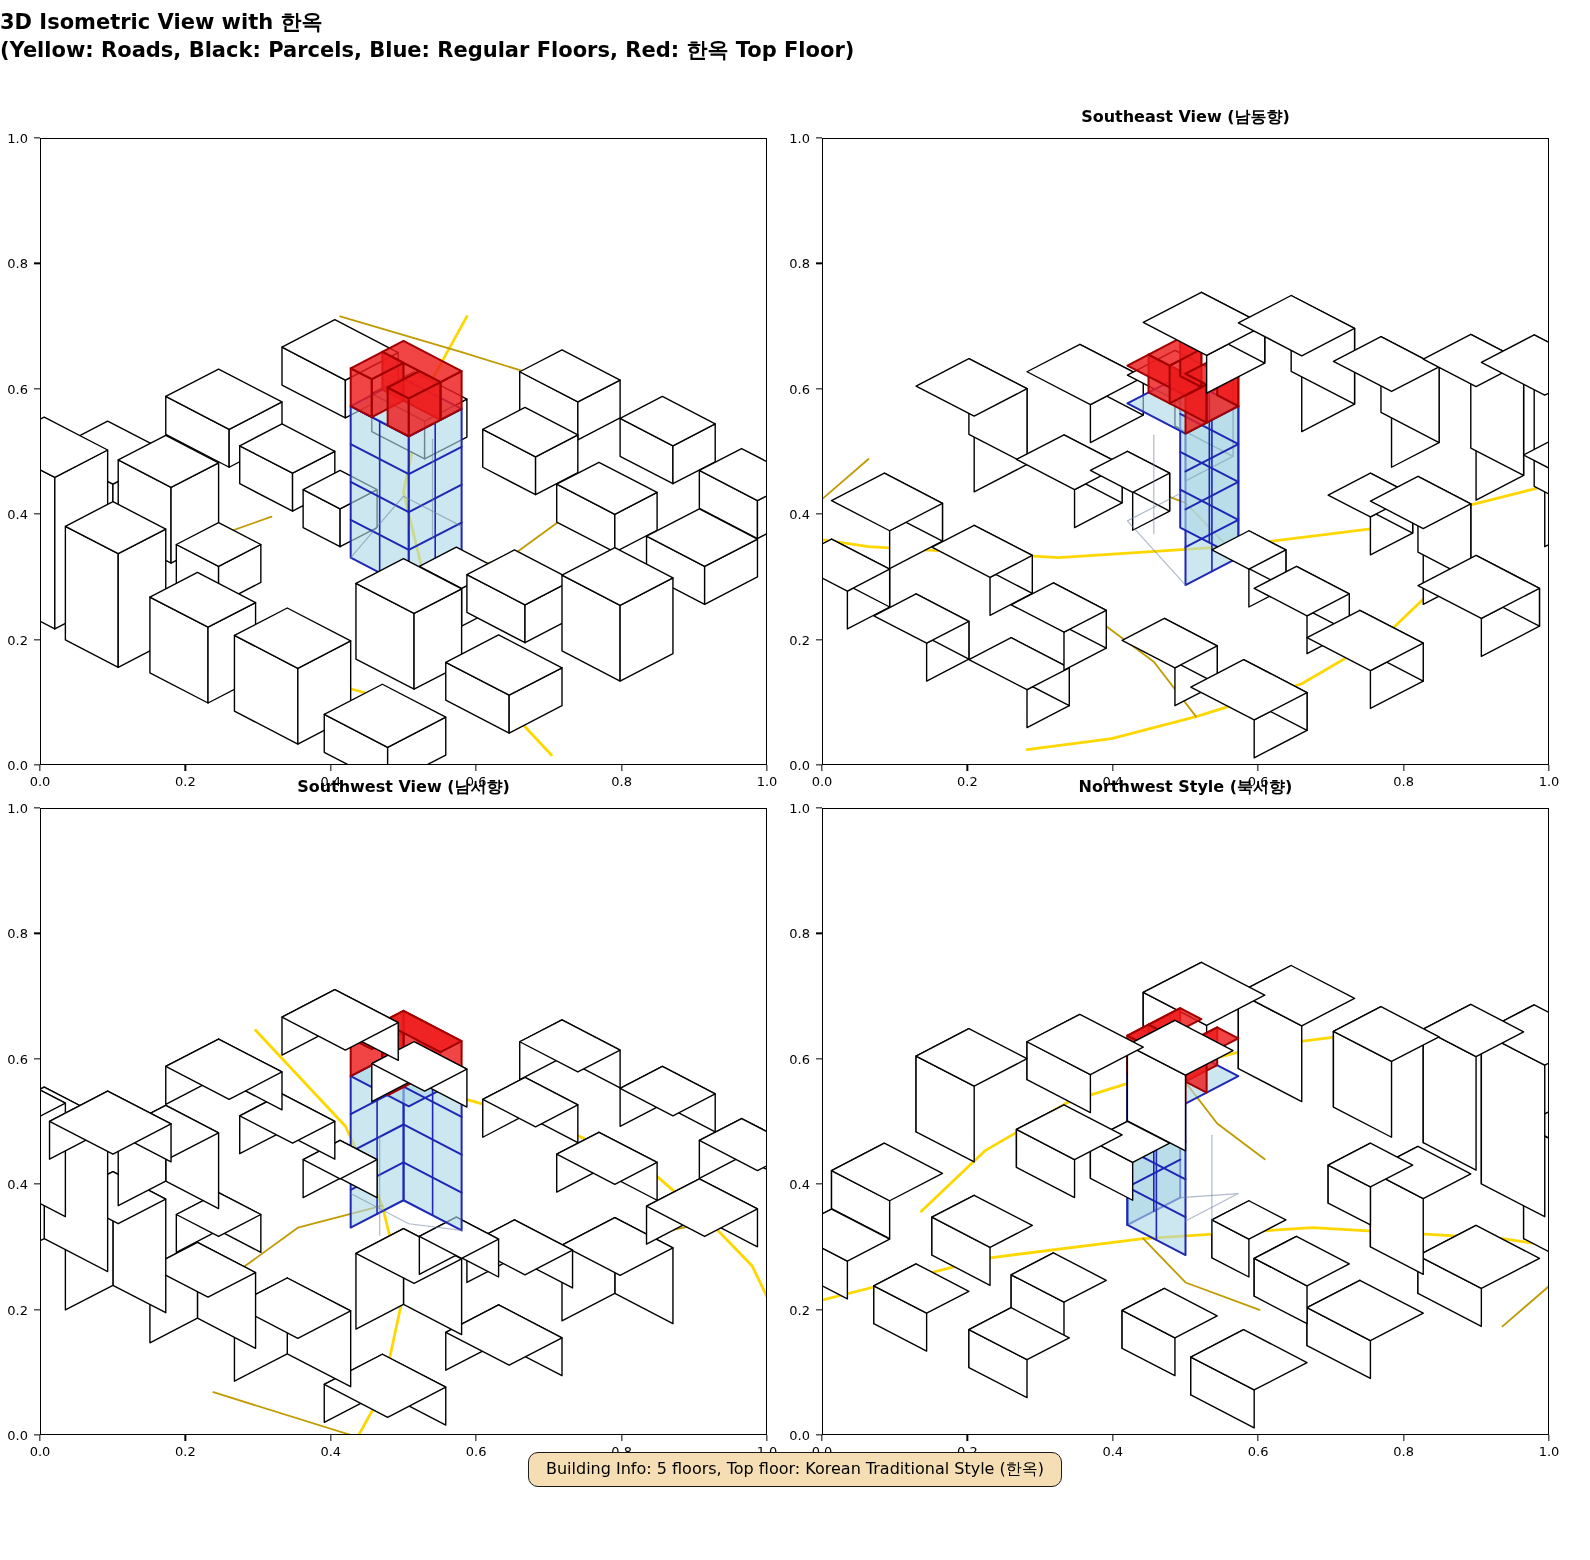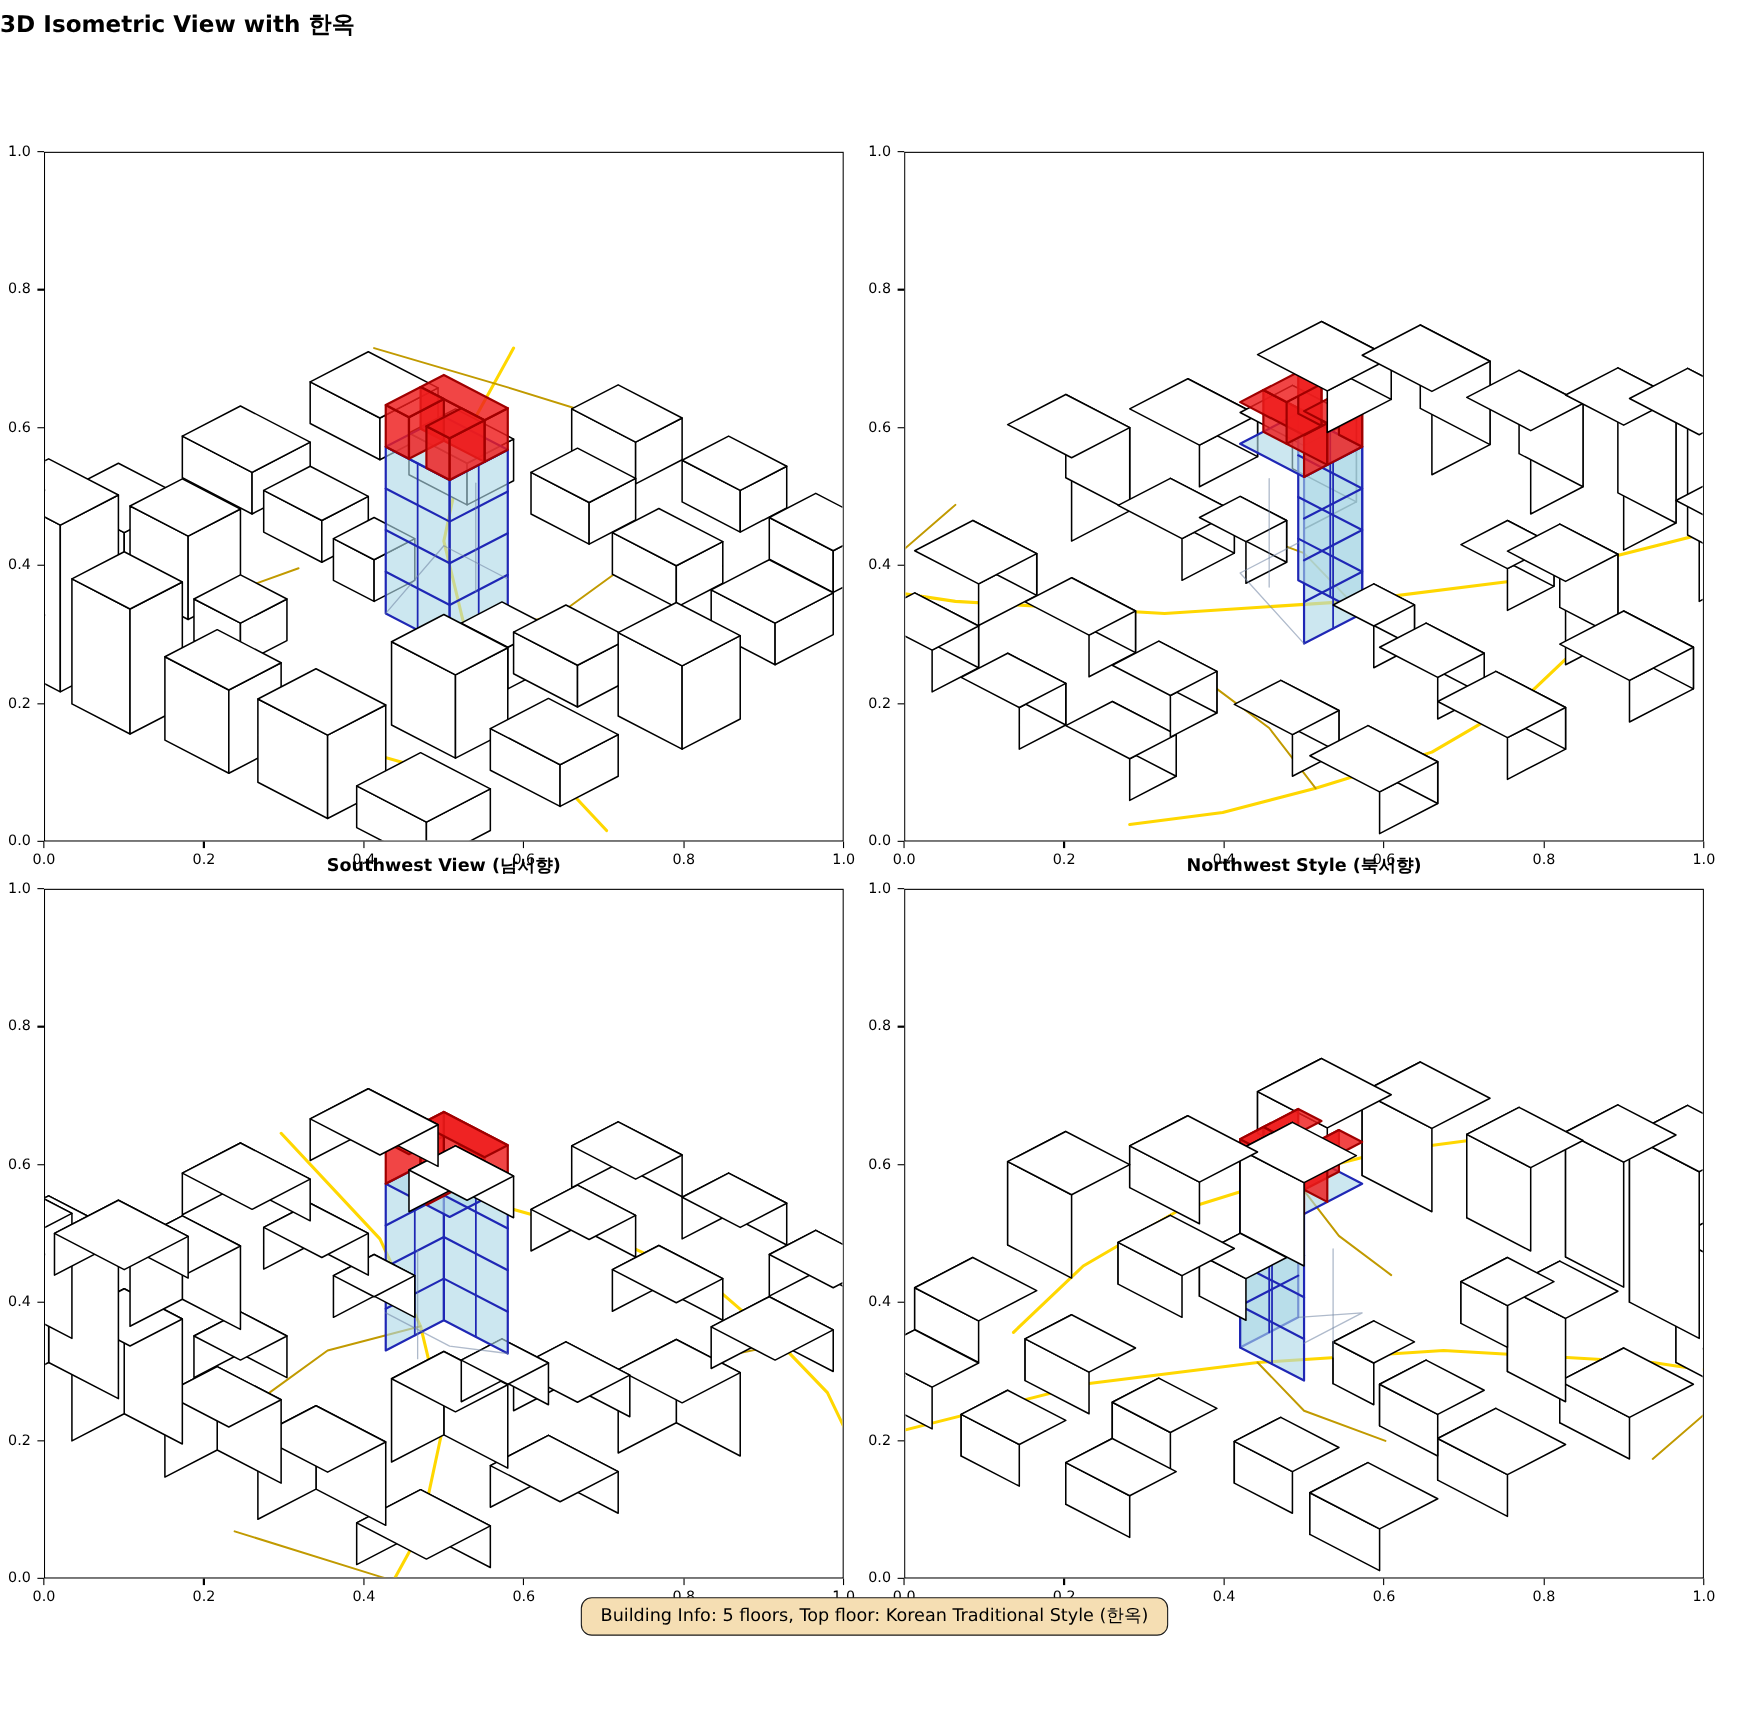--- a/index.html
+++ b/index.html
@@ -26,20 +26,21 @@
             background:var(--info-bg,#F5DEB3);border:1.6px solid #1a1a1a;
             border-radius:10px;padding:6px 17px;font-size:16px;white-space:nowrap;}
 </style>
 </head>
 <body>
 
 <div class="fig">
 
   <div class="fig-title">
     <div>3D Isometric View with 한옥</div>
+    <div>(Yellow: Roads, Black: Parcels, Blue: Regular Floors, Red: 한옥 Top Floor)</div>
   </div>
 
   <div class="subplot" style="left:40px;top:138px">
     <div class="plot">
       <svg viewBox="0 0 727 627">
           <rect x="0" y="0" width="727" height="627" fill="#ffffff"></rect>
           <polyline points="427.1,178.0 384.7,255.0 363.5,354.0 384.7,442.0 421.8,521.8 511.9,618.0" fill="none" stroke="#FFD700" stroke-width="2.8" stroke-linejoin="round" stroke-linecap="round"></polyline>
           <polyline points="-7.5,337.5 13.7,381.5 56.1,425.5 119.7,480.5 215.1,524.5 331.7,557.5" fill="none" stroke="#FFD700" stroke-width="2.8" stroke-linejoin="round" stroke-linecap="round"></polyline>
           <polyline points="56.1,425.5 162.1,403.5 231.0,378.8" fill="none" stroke="#C19A00" stroke-width="1.8" stroke-linejoin="round" stroke-linecap="round"></polyline>
           <polyline points="299.9,178.0 421.8,213.8 554.3,255.0" fill="none" stroke="#C19A00" stroke-width="1.8" stroke-linejoin="round" stroke-linecap="round"></polyline>
@@ -164,20 +165,21 @@
         <span class="lbl" style="left: 436.2px;">0.6</span>
         <span class="mark" style="left: 436.2px;"></span>
         <span class="lbl" style="left: 581.6px;">0.8</span>
         <span class="mark" style="left: 581.6px;"></span>
         <span class="lbl" style="left: 727px;">1.0</span>
         <span class="mark" style="left: 727px;"></span>
       </div>
   </div>
 
   <div class="subplot" style="left:822px;top:138px">
+    <div class="sp-title">Southeast View (남동향)</div>
     <div class="plot">
       <svg viewBox="0 0 727 627">
           <rect x="0" y="0" width="727" height="627" fill="#ffffff"></rect>
           <polyline points="-102.9,387.0 45.5,409.0 236.3,420.0 405.9,409.0 559.6,389.8 745.1,343.0" fill="none" stroke="#FFD700" stroke-width="2.8" stroke-linejoin="round" stroke-linecap="round"></polyline>
           <polyline points="204.5,612.5 289.3,601.5 374.1,579.5 480.1,546.5 564.9,497.0 628.5,436.5" fill="none" stroke="#FFD700" stroke-width="2.8" stroke-linejoin="round" stroke-linecap="round"></polyline>
           <polyline points="374.1,579.5 331.7,524.5 284.0,488.8" fill="none" stroke="#C19A00" stroke-width="1.8" stroke-linejoin="round" stroke-linecap="round"></polyline>
           <polyline points="-102.9,453.0 -34.0,389.8 45.5,321.0" fill="none" stroke="#C19A00" stroke-width="1.8" stroke-linejoin="round" stroke-linecap="round"></polyline>
           <polyline points="405.9,409.0 363.5,365.0 289.3,337.5" fill="none" stroke="#C19A00" stroke-width="1.8" stroke-linejoin="round" stroke-linecap="round"></polyline>
           <polygon points="24.3,453.5 66.7,431.5 66.7,469.5 24.3,491.5" fill="#FFFFFF" stroke="#000000" stroke-width="1.4" stroke-linejoin="round"></polygon>
           <polygon points="8.4,401.3 66.7,431.5 66.7,469.5 8.4,439.3" fill="#FFFFFF" stroke="#000000" stroke-width="1.4" stroke-linejoin="round"></polygon>

